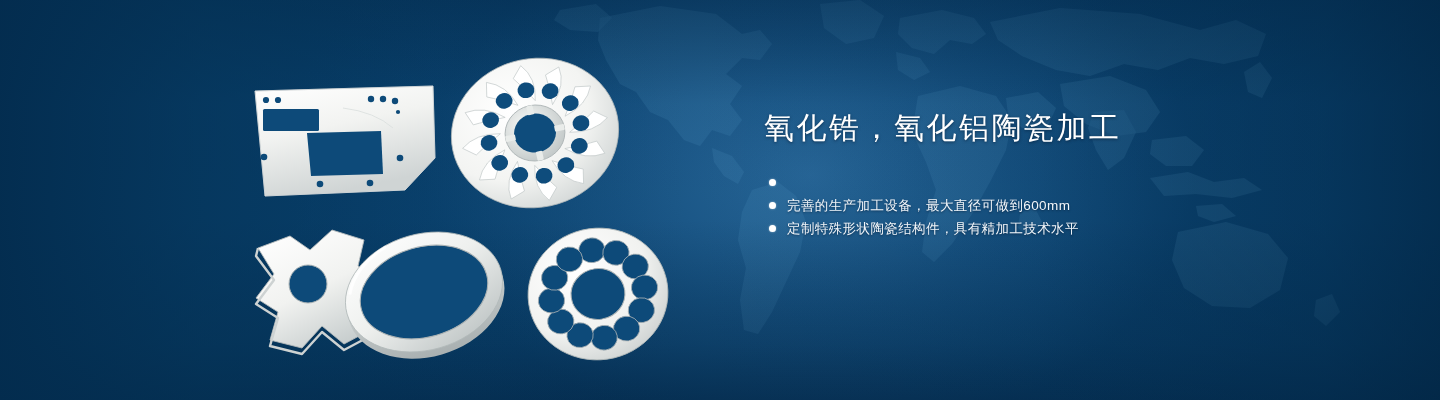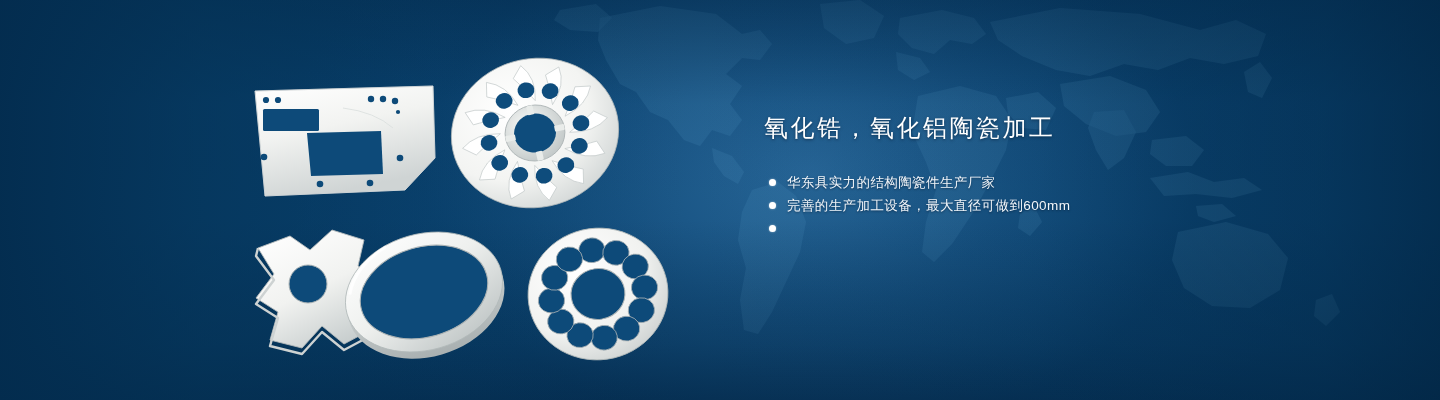--- a/index.html
+++ b/index.html
@@ -77,21 +77,21 @@
 
   
   .copy {
     position: absolute;
     left: 764px;
     top: 108px;
     width: 560px;
   }
   .headline {
     margin: 0;
-    font-size: 24px;
+    font-size: 30px;
     font-weight: 400;
     letter-spacing: 2.5px;
     line-height: 40px;
     color: #ffffff;
     text-shadow: 0 1px 3px rgba(0,18,38,0.55);
     white-space: nowrap;
   }
   .bullet-list {
     list-style: none;
     margin: 23px 0 0 0;
@@ -355,25 +355,25 @@
     </div>
 
   </div>
 
   <div class="copy">
     <h1 class="headline">氧化锆，氧化铝陶瓷加工</h1>
 
     <ul class="bullet-list">
       <li class="bullet-item">
         <span class="bullet-dot"></span>
-        <span class="bullet-text">华东具实力的结构陶瓷件生产厂家</span>
       </li>
       <li class="bullet-item">
         <span class="bullet-dot"></span>
         <span class="bullet-text">完善的生产加工设备，最大直径可做到600mm</span>
       </li>
       <li class="bullet-item">
         <span class="bullet-dot"></span>
+        <span class="bullet-text">定制特殊形状陶瓷结构件，具有精加工技术水平</span>
       </li>
     </ul>
   </div>
 
 </div>
 
 </body></html>

